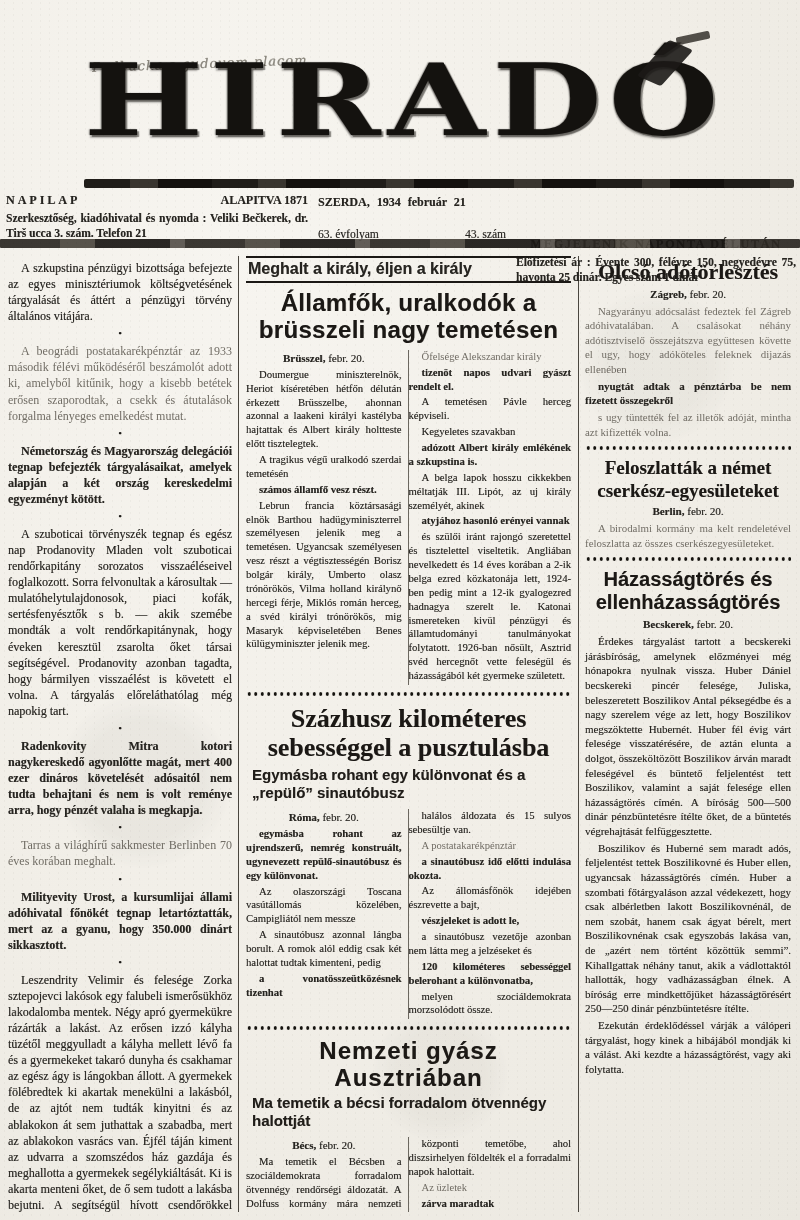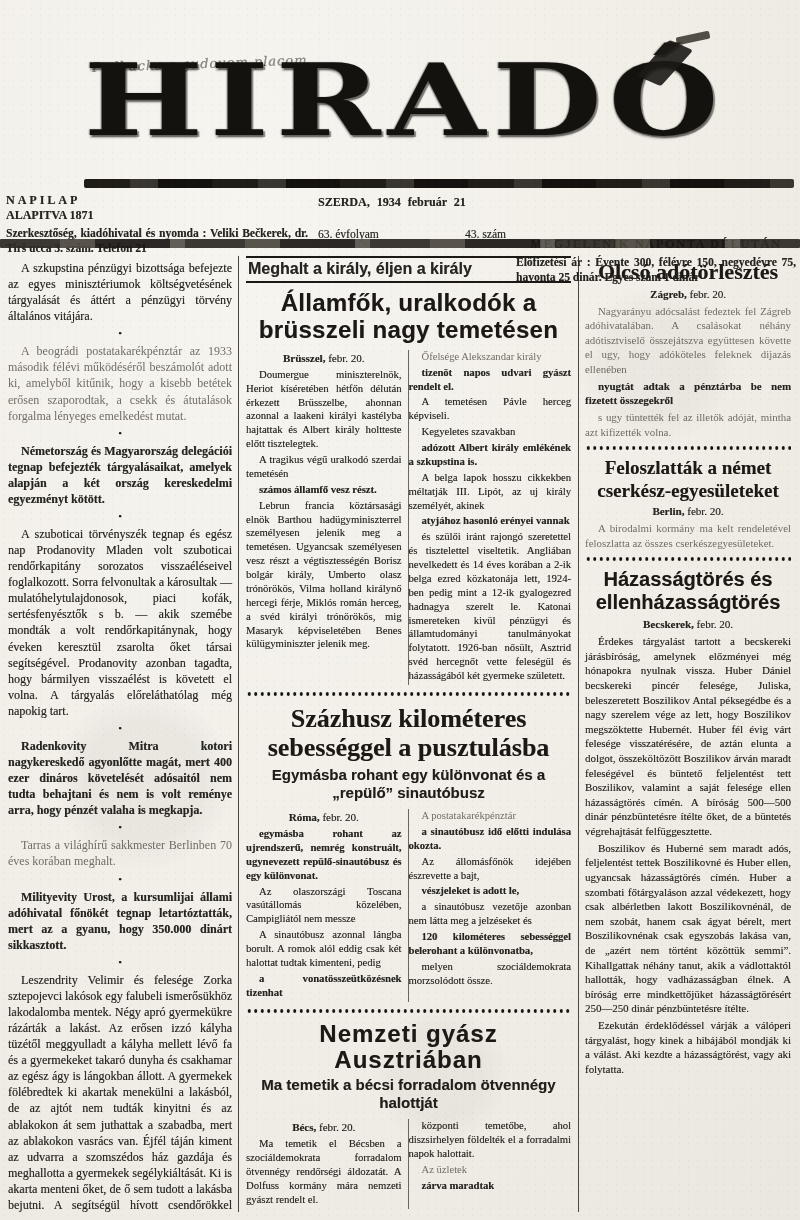--- a/index.html
+++ b/index.html
@@ -34,21 +34,21 @@
     background:#1c1a17; transform:rotate(24deg) skewX(-18deg); border-radius:3px; opacity:.9; }
   .smudge2{ position:absolute; top:34px; left:676px; width:34px; height:8px;
     background:#2a2722; transform:rotate(-12deg); border-radius:2px; opacity:.8; }
   .ink-bar1{ position:absolute; top:179px; left:84px; right:6px; height:9px;
     background:repeating-linear-gradient(90deg,#201d19 0 46px,#39352f 46px 74px,#14110e 74px 128px);
     border-radius:2px; }
   .info-row{ position:absolute; top:193px; left:6px; right:4px; display:flex; gap:10px; }
   .info-left{ width:302px; }
   .info-center{ width:188px; padding-top:2px; }
   .info-right{ flex:1;margin-top:44px; }
-  .info-l1{ display:flex; justify-content:space-between; font-weight:bold; font-size:12px;flex-direction:column; }
+  .info-l1{ display:flex; justify-content:space-between; font-weight:bold; font-size:12px; }
   .np{ letter-spacing:3px; }
   .addr{ font-size:11.5px; font-weight:bold; line-height:1.3; margin-top:3px; text-align:justify; }
   .ic-date{ font-weight:bold; font-size:12px; word-spacing:4px; }
   .ic-vol{ display:flex; justify-content:space-between; font-size:11.5px; margin-top:18px; }
   .ir-1{ font-weight:bold; font-size:12.5px; letter-spacing:1.5px; text-align:center; color:#2b2823; }
   .ir-2{ font-size:11.5px; font-weight:bold; line-height:1.3; margin-top:3px; text-align:justify; }
   .streak{ position:absolute; top:239px; left:0; right:0; height:9px; opacity:.92;
     background:repeating-linear-gradient(90deg,#2b2722 0 60px,#4a453d 60px 95px,#191613 95px 170px,#55504a 170px 185px);
     border-radius:1px; }
 
@@ -64,21 +64,21 @@
   .sep{ text-align:center; font-size:9px; line-height:1; margin:5px 0; color:#1c1a17; font-weight:bold; }
 
   .kicker{ font-family:"Liberation Sans",sans-serif; font-weight:bold; font-size:16px;
     padding:2px 0 3px 2px; border-top:2.5px solid #1b1815; border-bottom:2.5px solid #1b1815; }
   .hl-sans{ font-family:"Liberation Sans",sans-serif; font-weight:bold; text-align:center; line-height:1.12; color:#1b1815; }
   .hl-serif{ font-family:"Liberation Serif",serif; font-weight:bold; text-align:center; line-height:1.12; color:#1b1815; }
   .h-a1{ font-size:24px; margin:7px 4px 6px; letter-spacing:.3px; }
   .h-a2{ font-size:26px; margin:8px 0 4px; }
   .h-a3{ font-size:24px; margin:8px 0 2px; letter-spacing:1px; }
   .subhead{ font-family:"Liberation Sans",sans-serif; font-weight:bold; font-size:15px;
-    text-align:center; line-height:1.2; margin:2px 6px 7px; color:#201d19; }
+    line-height:1.2; margin:2px 6px 7px; color:#201d19; }
   .dateline{ text-align:center; font-size:11px; margin:2px 0 4px; }
   .dl-city{ font-weight:bold; }
   .twocol{ display:flex; }
   .twocol .c1{ width:50%; padding-right:6px; border-right:1px solid #6b675f; }
   .twocol .c2{ width:50%; padding-left:0; }
   .twocol .p{ font-size:10.6px; line-height:1.31; }
   .dotted{ height:4px; margin:7px 0;
     background-image:radial-gradient(circle,#15130f 1.6px,transparent 1.9px);
     background-size:6.5px 4px; background-repeat:repeat-x; background-position:0 50%; }
 
@@ -181,20 +181,21 @@
             <div class="dateline">
               <span class="dl-city">Róma,</span>
               <span>febr. 20.</span>
             </div>
             <p class="p b">egymásba rohant az ujrendszerű, nemrég konstruált, ugynevezett repülő-sinautóbusz és egy különvonat.</p>
             <p class="p">Az olaszországi Toscana vasútállomás közelében, Campigliától nem messze</p>
             <p class="p">A sinautóbusz azonnal lángba borult. A romok alól eddig csak két halottat tudtak kimenteni, pedig</p>
             <p class="p b">a vonatösszeütközésnek tizenhat</p>
           </div>
           <div class="c2">
+            <p class="p">halálos áldozata és 15 sulyos sebesültje van.</p>
             <p class="p faint">A postatakarékpénztár</p>
             <p class="p b">a sinautóbusz idő előtti indulása okozta.</p>
             <p class="p">Az állomásfőnök idejében észrevette a bajt,</p>
             <p class="p b">vészjeleket is adott le,</p>
             <p class="p">a sinautóbusz vezetője azonban nem látta meg a jelzéseket és</p>
             <p class="p b">120 kilométeres sebességgel belerohant a különvonatba,</p>
             <p class="p">melyen szociáldemokrata morzsolódott össze.</p>
           </div>
         </div>
       </div>

